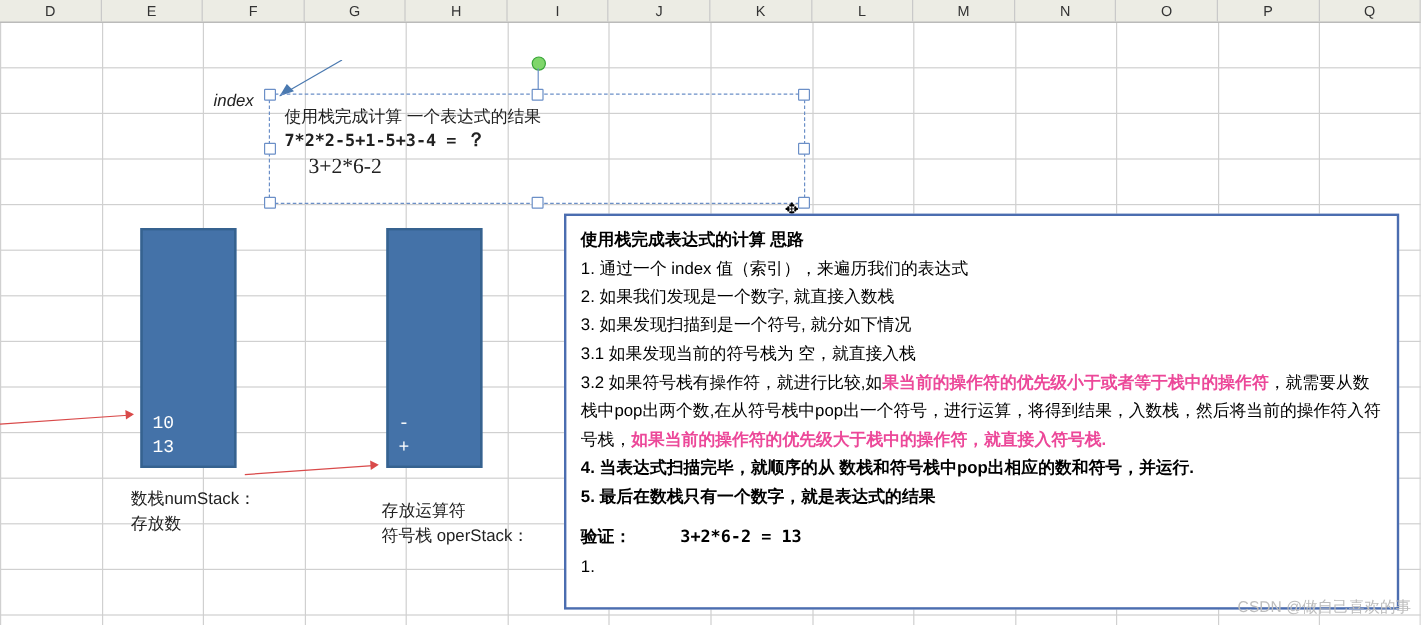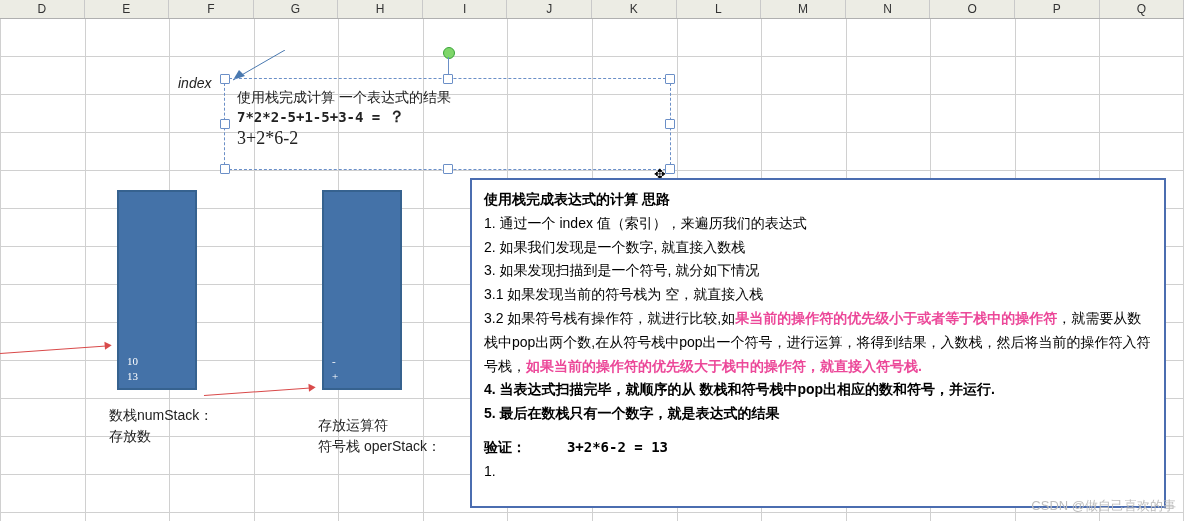--- a/index.html
+++ b/index.html
@@ -10,27 +10,27 @@
   .grid .hline{position:absolute;left:0;right:0;height:1px;background:#d0d0d0;}
   .col-headers{position:absolute;top:0;left:0;right:0;height:18px;background:#ecece4;border-bottom:1px solid #b0b0b0;display:flex;}
   .col-headers .ch{width:84.57px;text-align:center;font-size:12px;color:#333;line-height:18px;border-right:1px solid #c9c9c9;}
   
   .textbox{position:absolute;border:1px dashed #6b8fc7;background:transparent;}
   .handle{position:absolute;width:8px;height:8px;background:#fff;border:1px solid #6b8fc7;border-radius:1px;}
   .rot{position:absolute;width:10px;height:10px;background:#7fd66a;border:1px solid #39a539;border-radius:50%;}
   .rot-line{position:absolute;width:1px;background:#6b8fc7;}
   .textbox-content{padding:10px 12px;font-size:14px;color:#222;}
   .textbox-content .line2{font-family:Consolas,monospace;font-weight:bold;}
-  .textbox-content .line3{font-family:"Times New Roman",serif;font-size:18px;}
+  .textbox-content .line3{font-family:"Times New Roman",serif;font-size:18px;margin-left:20px;}
   .q{font-family:serif;font-size:16px;}
   
   .label{position:absolute;font-size:14px;color:#222;font-style:italic;}
   
   .stack{position:absolute;background:#4472a8;border:2px solid #36628f;color:#fff;box-sizing:border-box;padding:6px 8px;display:flex;flex-direction:column;justify-content:flex-end;gap:3px;}
-  .stack .val{font-size:11px;font-family:Liberation Serif, serif;}
+  .stack .val{font-size:15px;font-family:Liberation Mono, monospace;}
   .stack-cap{position:absolute;font-size:14px;color:#222;line-height:1.5;}
   
   .arrow{position:absolute;background:#d94a4a;height:1px;}
   .arrow::after{content:"";position:absolute;right:-6px;top:-4px;border:4px solid transparent;border-left:7px solid #d94a4a;}
   .blue-arrow-svg{position:absolute;}
   
   .panel{position:absolute;border:2px solid #4b6db0;background:#fff;padding:8px 12px 10px 12px;box-sizing:border-box;font-size:14px;line-height:1.7;}
   .panel .ptitle{font-weight:bold;}
   .panel .red{color:#ec4899;font-weight:bold;}
   .panel .bold{font-weight:bold;}

